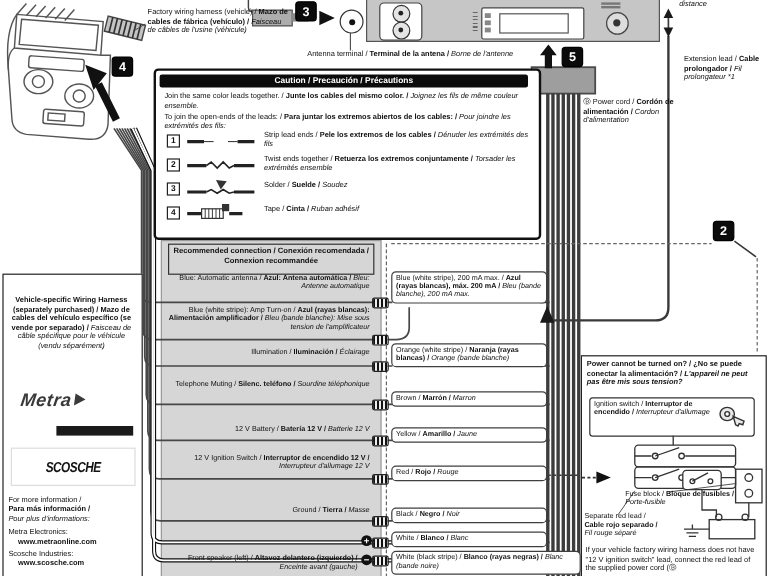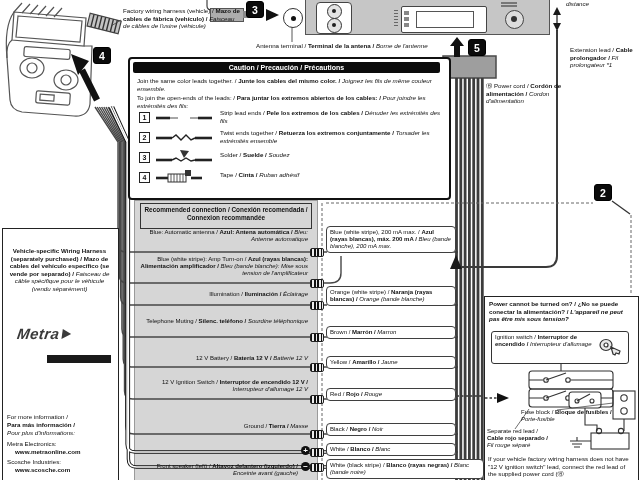--- a/index.html
+++ b/index.html
@@ -231,20 +231,23 @@
   </div>
 
   <div class="abs" style="left:2px;top:228px;width:115px;height:252px;background:#fff;border:1.5px solid #222;">
     <div class="abs t ct b" style="left:4px;top:18px;width:105px;">
       <span>Vehicle-specific Wiring Harness (separately purchased) / </span><span>Mazo de cables del vehículo específico (se vende por separado) / </span><span class="i" style="font-weight:normal;">Faisceau de câble spécifique pour le véhicule (vendu séparément)</span>
     </div>
     <div class="abs" style="left:14px;top:96px;width:88px;height:20px;font-size:15px;font-weight:bold;font-style:italic;color:#3a3a3a;transform:skewX(-8deg);letter-spacing:0.5px;">
       <span>Metra</span><span style="display:inline-block;width:0;height:0;border-left:9px solid #3a3a3a;border-top:5px solid transparent;border-bottom:5px solid transparent;margin-left:2px;"></span>
     </div>
     <div class="abs" style="left:44px;top:126px;width:64px;height:8px;background:#1a1a1a;"></div>
+    <div class="abs" style="left:6px;top:144px;width:102px;height:30px;background:#fff;border:1px solid #ddd;display:flex;align-items:center;justify-content:center;">
+      <span style="font-size:12px;font-weight:bold;font-style:italic;color:#111;transform:scaleX(0.82);letter-spacing:-0.5px;">SCOSCHE</span>
+    </div>
     <div class="abs t" style="left:4px;top:184px;">For more information / </div>
     <div class="abs t b" style="left:4px;top:192px;">Para más información / </div>
     <div class="abs t i" style="left:4px;top:200px;">Pour plus d'informations:</div>
     <div class="abs t" style="left:4px;top:211px;">Metra Electronics:</div>
     <div class="abs t b" style="left:12px;top:219px;">www.metraonline.com</div>
     <div class="abs t" style="left:4px;top:229px;">Scosche Industries:</div>
     <div class="abs t b" style="left:12px;top:237px;">www.scosche.com</div>
   </div>
 
   <div class="abs ct b" style="left:140px;top:203px;width:170px;height:22px;border:1.2px solid #333;font-size:6.4px;line-height:7.6px;padding-top:2px;">Recommended connection / Conexión recomendada / Connexion recommandée</div>

